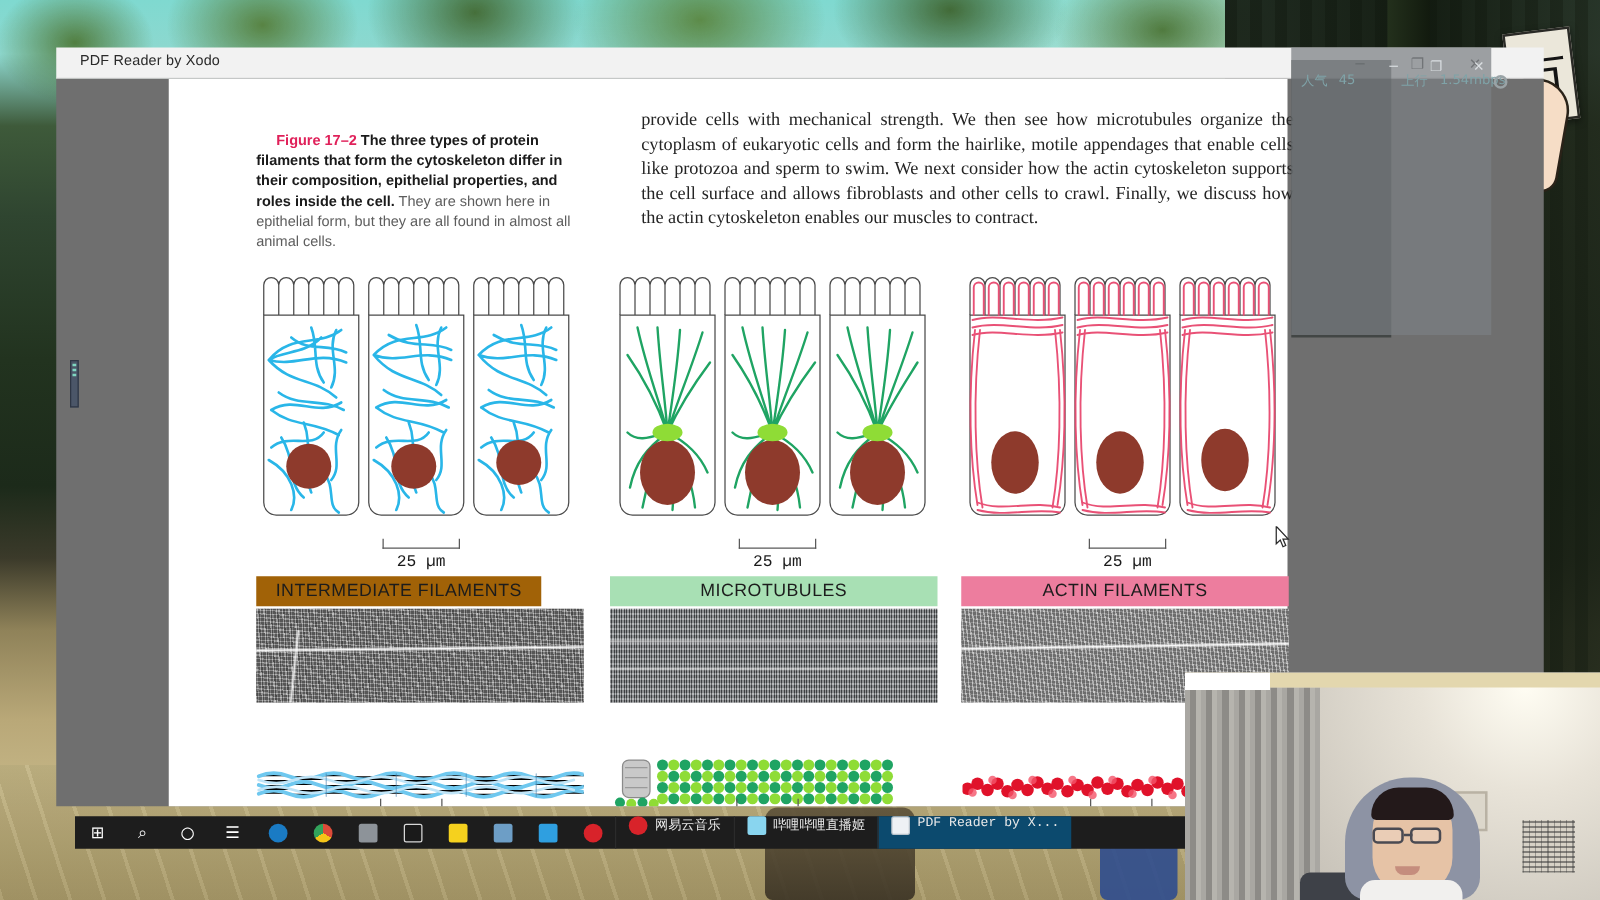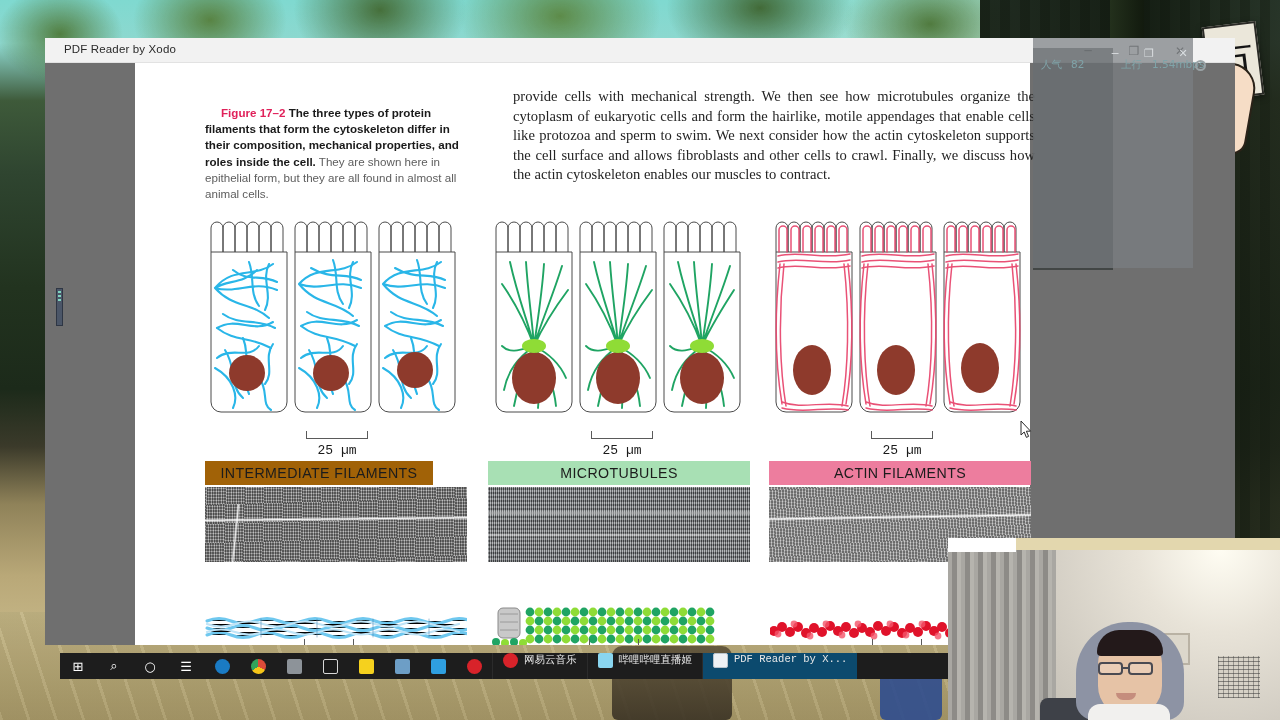--- a/index.html
+++ b/index.html
@@ -220,21 +220,21 @@
       <div class="t-text">PDF Reader by Xodo</div>
       <div class="win-ctrl win-min">─</div>
       <div class="win-ctrl win-max">❐</div>
       <div class="win-ctrl win-close">✕</div>
     </div>
 
     <div class="doc-area">
       <div class="page">
 
         <div class="caption">
-          <span class="fignum">Figure 17–2</span><span class="lead"> The three types of protein filaments that form the cytoskeleton differ in their composition, mechanical properties, and roles inside the cell.</span><span> They are shown here in epithelial form, but they are all found in almost all animal cells.</span>
+          <span class="fignum">Figure 17–2</span><span class="lead"> The three types of protein filaments that form the cytoskeleton differ in their composition, epithelial properties, and roles inside the cell.</span><span> They are shown here in epithelial form, but they are all found in almost all animal cells.</span>
         </div>
 
         <div class="bodytext">provide cells with mechanical strength. We then see how microtubules organize the cytoplasm of eukaryotic cells and form the hairlike, motile appendages that enable cells like protozoa and sperm to swim. We next consider how the actin cytoskeleton supports the cell surface and allows fibroblasts and other cells to crawl. Finally, we discuss how the actin cytoskeleton enables our muscles to contract.</div>
 
         <div class="fig-col c1">
           <svg class="cells-svg" width="268" height="210" viewBox="0 0 268 210">
             <g stroke="#4a4a4a" stroke-width="1" fill="#ffffff">
               <path d="M8 34 v-24 a6 6 0 0 1 12 0 v24 M20 34 v-24 a6 6 0 0 1 12 0 v24 M32 34 v-24 a6 6 0 0 1 12 0 v24 M44 34 v-24 a6 6 0 0 1 12 0 v24 M56 34 v-24 a6 6 0 0 1 12 0 v24 M68 34 v-24 a6 6 0 0 1 12 0 v24" fill="none"></path>
               <path d="M92 34 v-24 a6 6 0 0 1 12 0 v24 M104 34 v-24 a6 6 0 0 1 12 0 v24 M116 34 v-24 a6 6 0 0 1 12 0 v24 M128 34 v-24 a6 6 0 0 1 12 0 v24 M140 34 v-24 a6 6 0 0 1 12 0 v24 M152 34 v-24 a6 6 0 0 1 12 0 v24" fill="none"></path>
               <path d="M176 34 v-24 a6 6 0 0 1 12 0 v24 M188 34 v-24 a6 6 0 0 1 12 0 v24 M200 34 v-24 a6 6 0 0 1 12 0 v24 M212 34 v-24 a6 6 0 0 1 12 0 v24 M224 34 v-24 a6 6 0 0 1 12 0 v24 M236 34 v-24 a6 6 0 0 1 12 0 v24" fill="none"></path>
@@ -568,21 +568,21 @@
   </div>
 
   <div class="stream-dark"></div>
   <div class="stream-panel">
     <div class="ctl sp-min">─</div>
     <div class="ctl sp-max">❐</div>
     <div class="ctl sp-close">✕</div>
   </div>
   <div class="stat-row" style="left:1035px; top:58px; width:240px;">
     <span class="st-a">人气</span>
-    <span class="st-b">82</span>
+    <span class="st-b">45</span>
     <span class="st-c">上行</span>
     <span class="st-d">1.54mbps</span>
     <span class="st-dot"></span>
   </div>
 
   <div class="webcam">
     <div class="wc-wall"></div>
     <div class="wc-curtain"></div>
     <div class="wc-frame"></div>
     <div class="wc-poster"></div>

